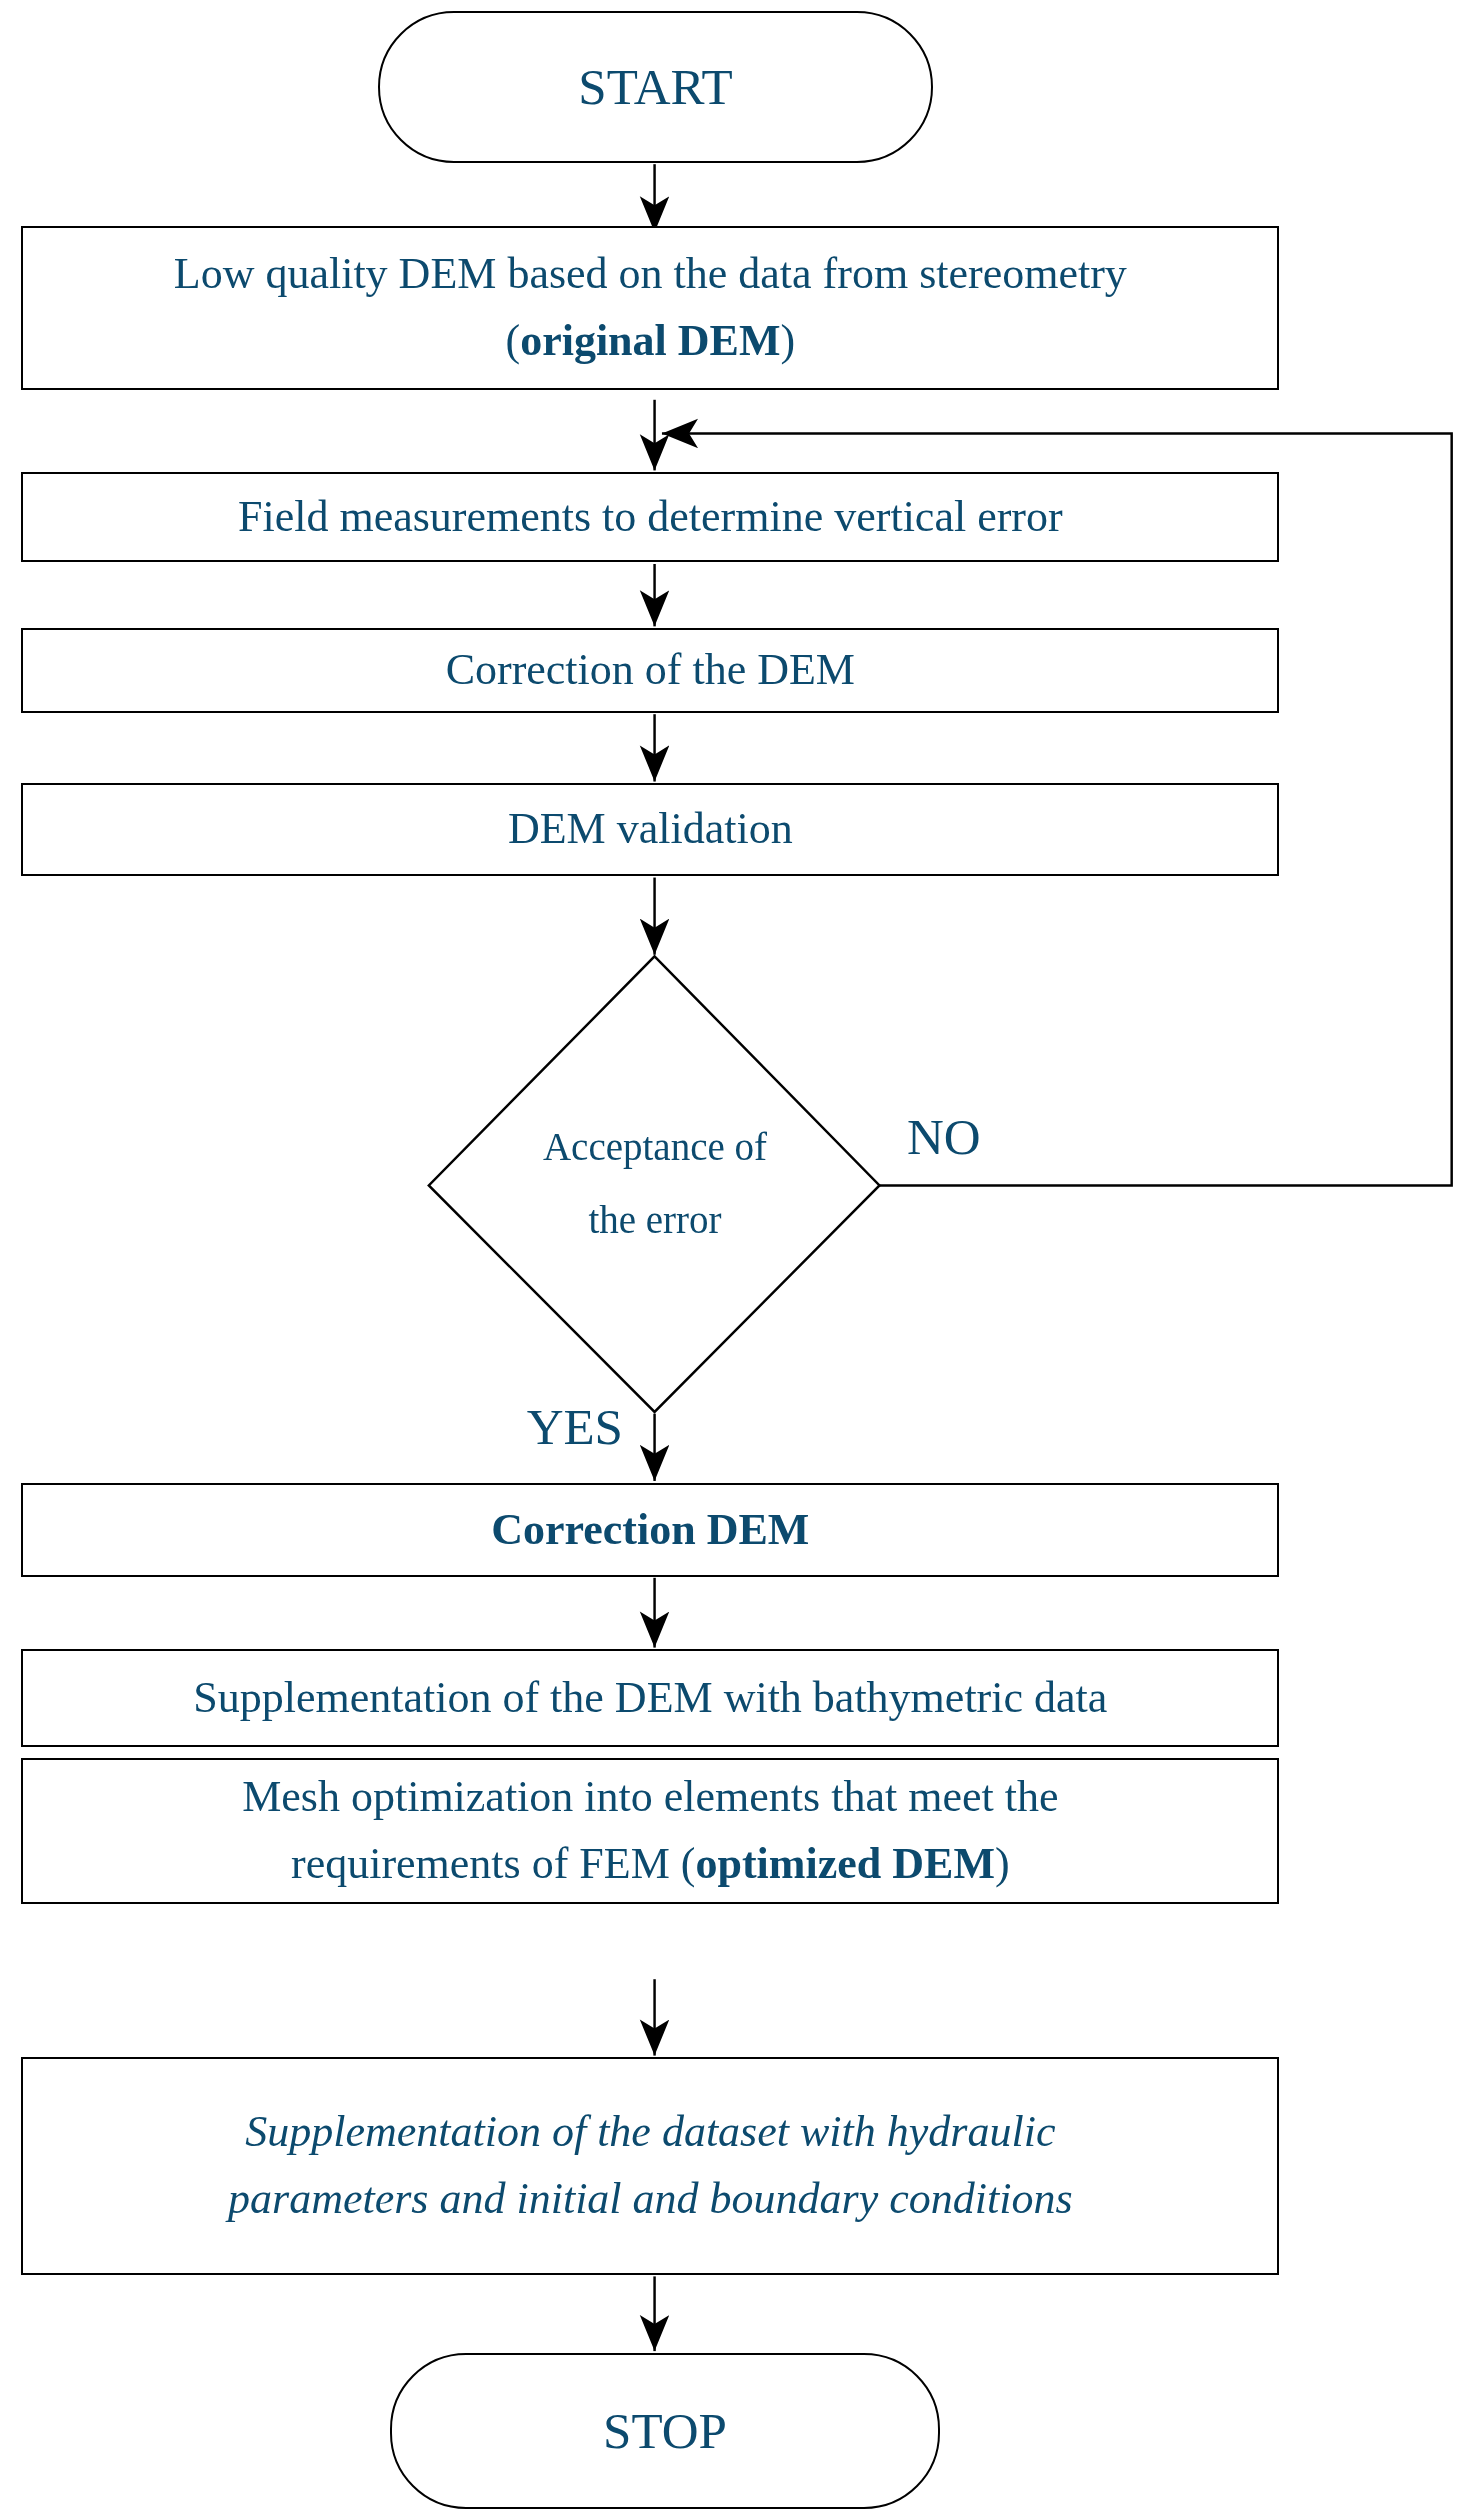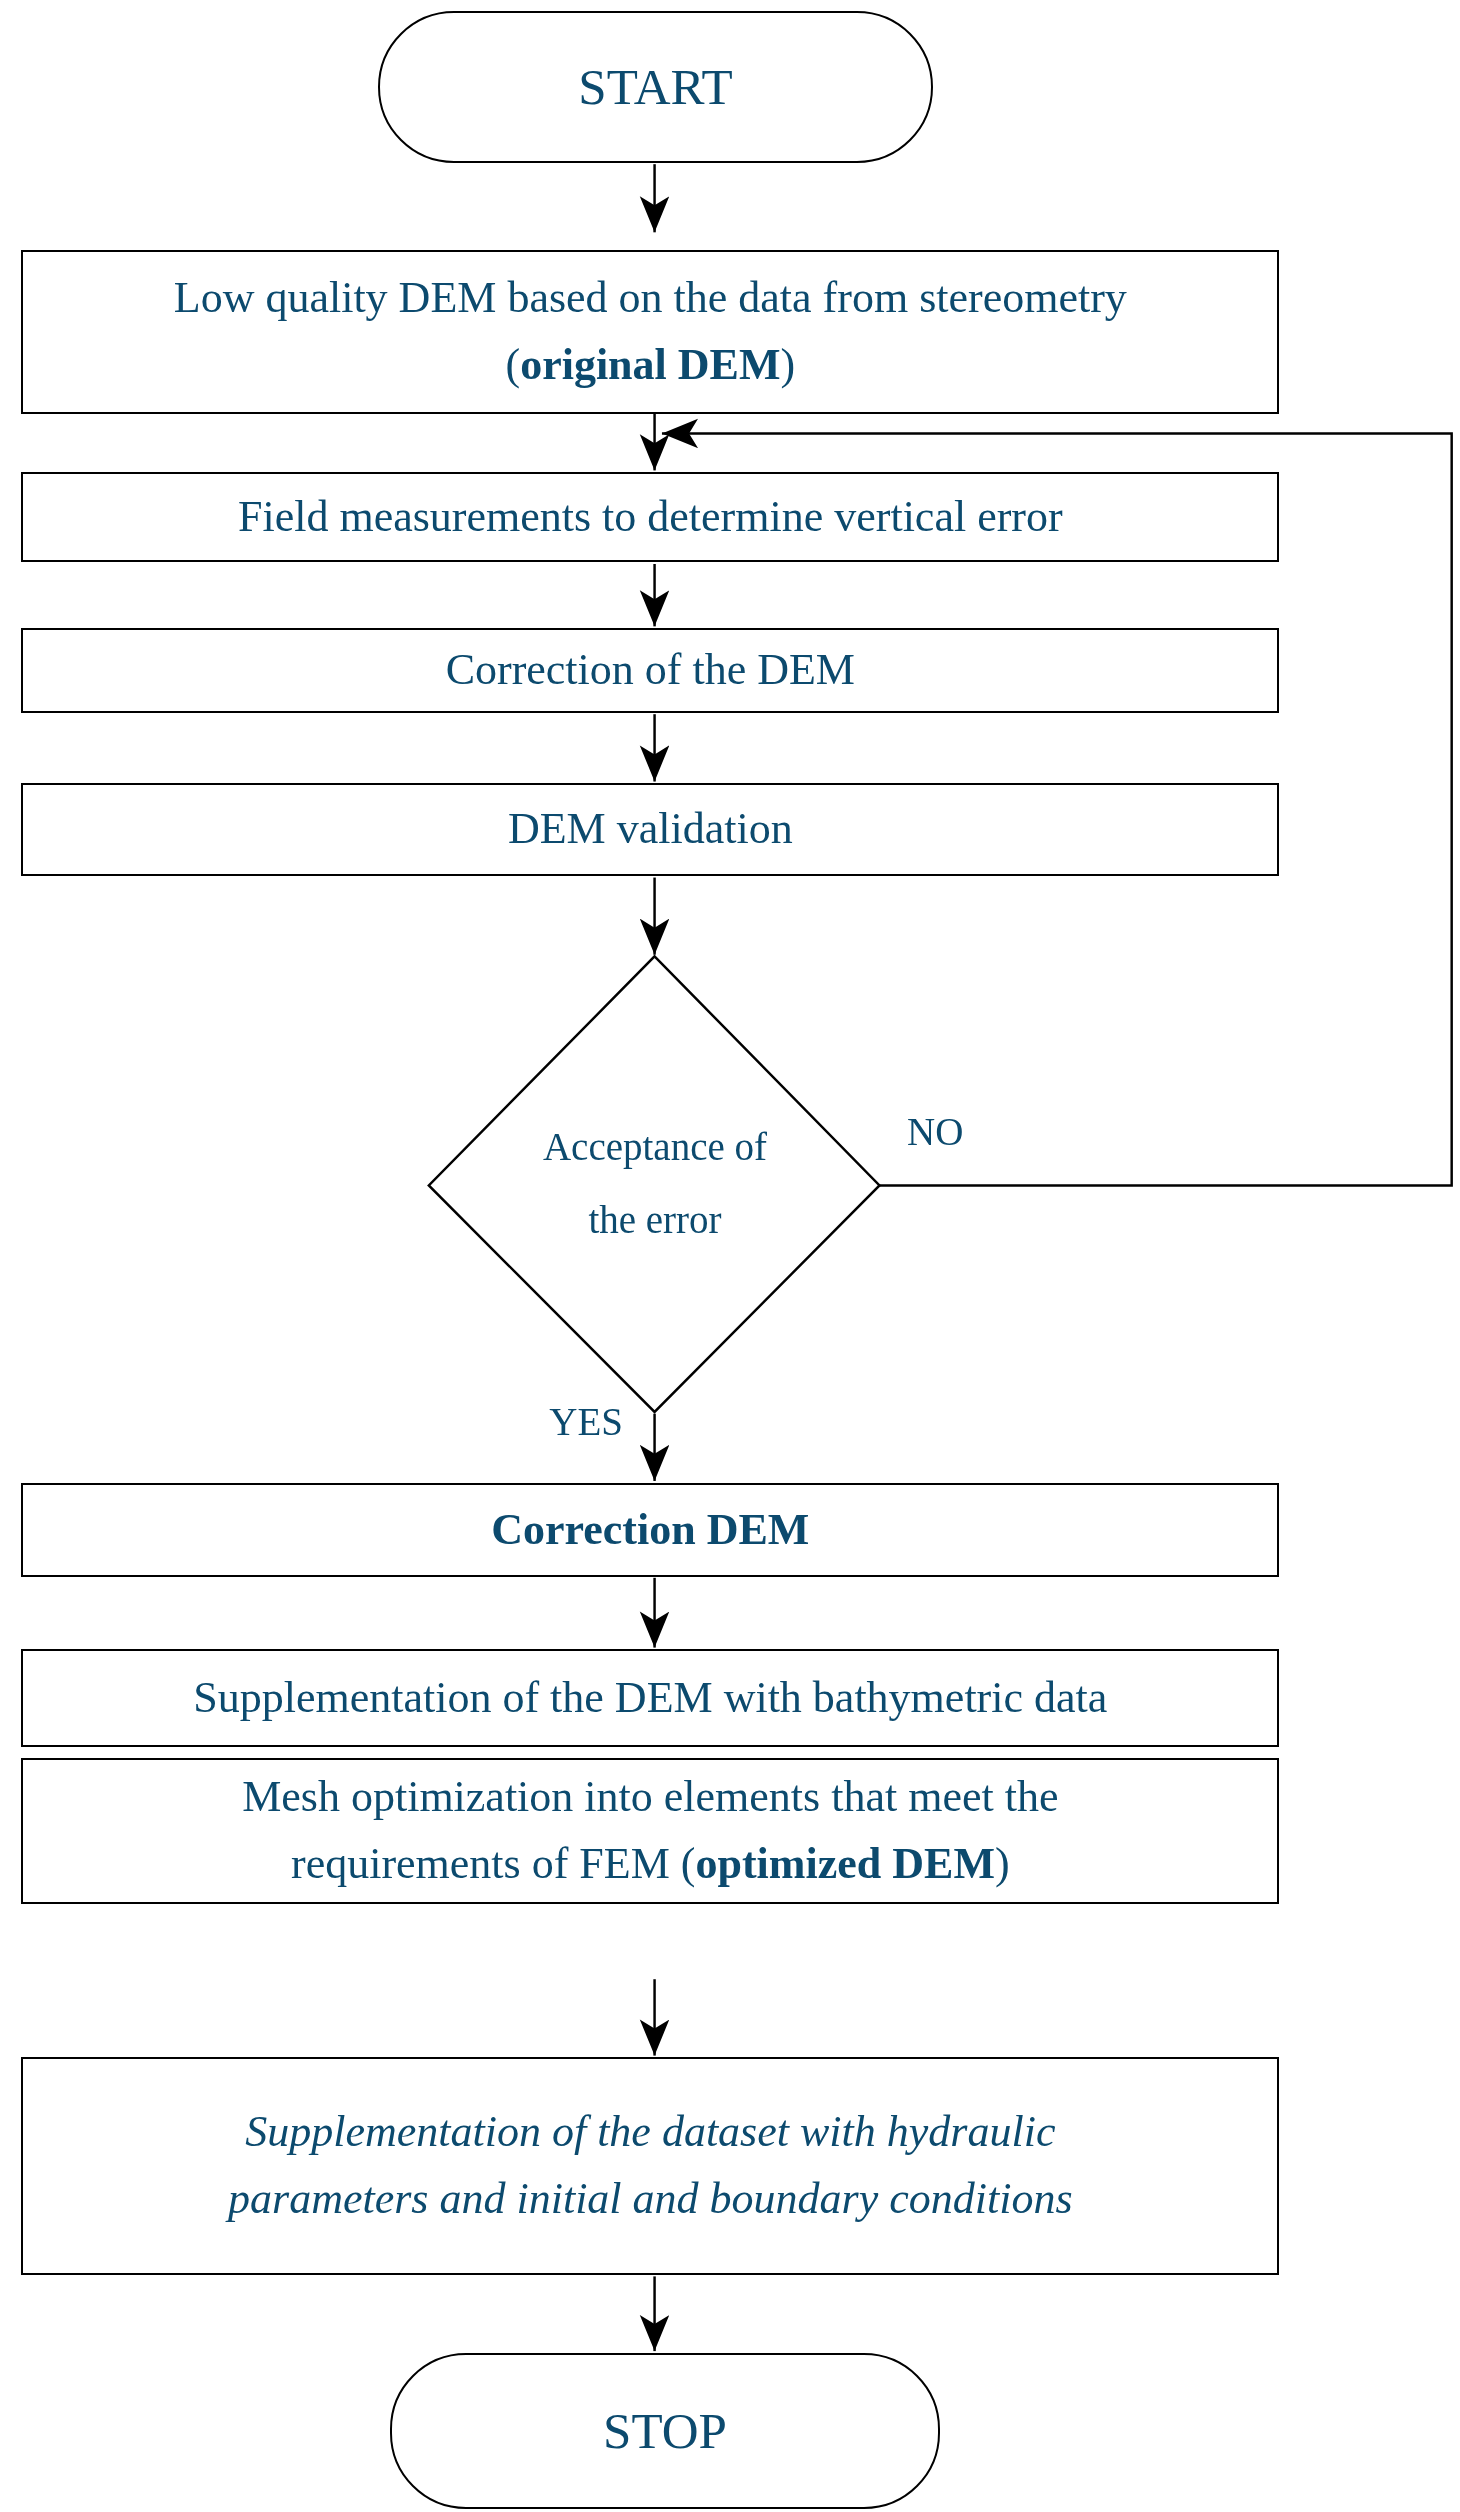--- a/index.html
+++ b/index.html
@@ -53,21 +53,21 @@
     justify-content: center;
     text-align: center;
     font-size: 39px;
     line-height: 1.45;
     z-index: 2;
     background: transparent;
     gap: 16px;
   }
   .edge-label {
     position: absolute;
-    font-size: 39px;
+    font-size: 51px;
     line-height: 1;
     z-index: 2;
     white-space: nowrap;
   }
   .bold { font-weight: bold; }
   b { font-weight: bold; }
 </style>
 </head>
 <body>
 
@@ -92,21 +92,21 @@
     <path d="M797 2411 L797 2504" stroke="#000000" stroke-width="3" fill="none" marker-end="url(#ah)"></path>
     <path d="M797 2773 L797 2864" stroke="#000000" stroke-width="3" fill="none" marker-end="url(#ah)"></path>
 
     <polygon points="797,1165 1071,1444 797,1720 522,1444" fill="#ffffff" stroke="#000000" stroke-width="3"></polygon>
   </svg>
 
   <div class="node terminator" style="left:378px; top:10.7px; width:555px; height:152px;">
     <span>START</span>
   </div>
 
-  <div class="node process" style="top:250px; height:164px;">
+  <div class="node process" style="top:226px; height:164px;">
     <div>Low quality DEM based on the data from stereometry</div>
     <div><span>(</span><b>original DEM</b><span>)</span></div>
   </div>
 
   <div class="node process" style="top:472px; height:90px;">
     <div>Field measurements to determine vertical error</div>
   </div>
 
   <div class="node process" style="top:628px; height:85px;">
     <div>Correction of the DEM</div>

